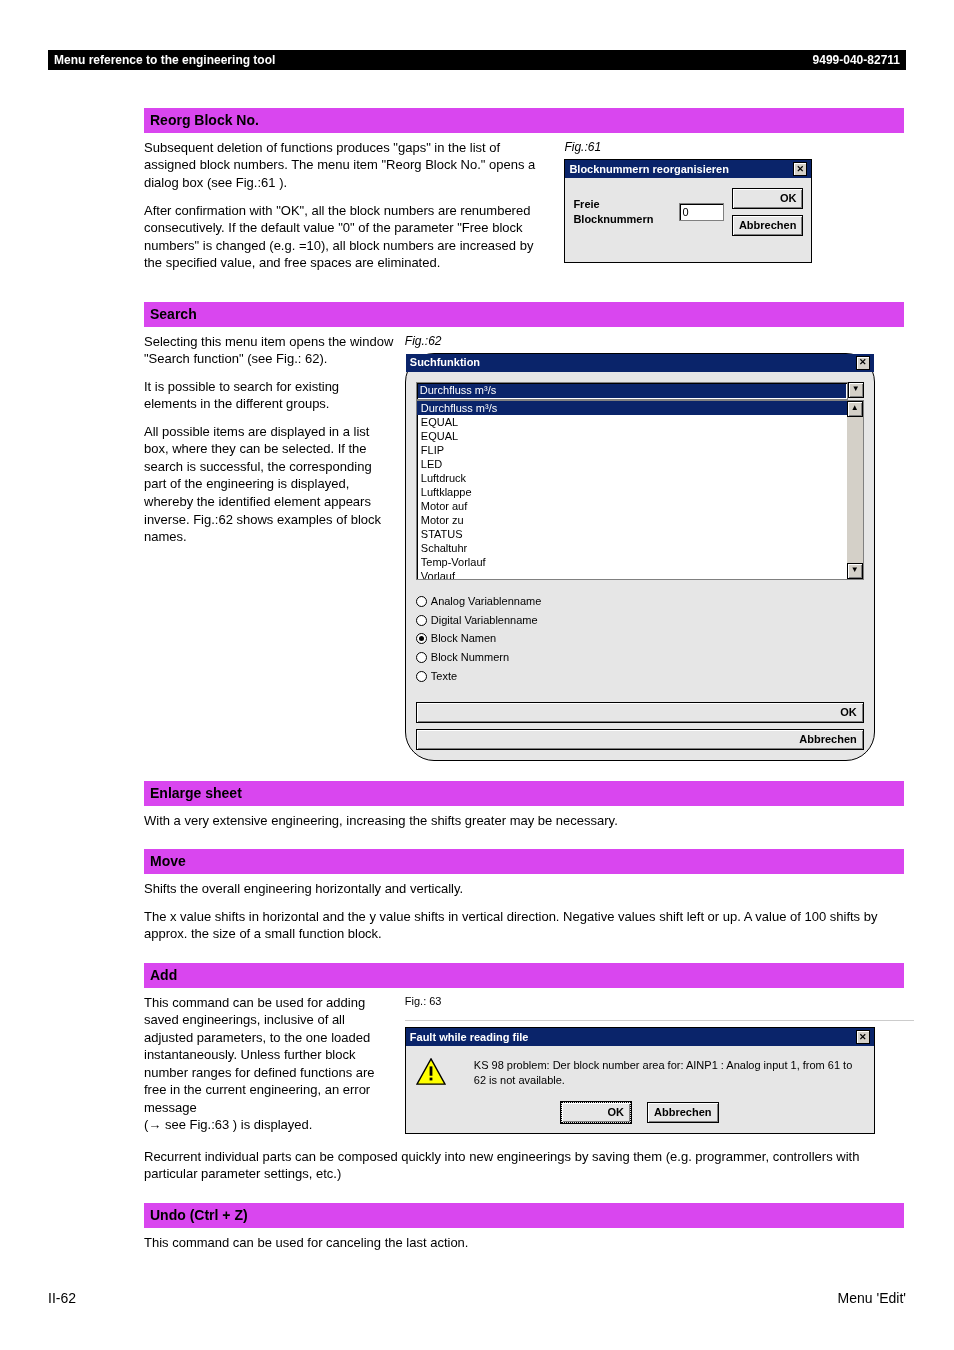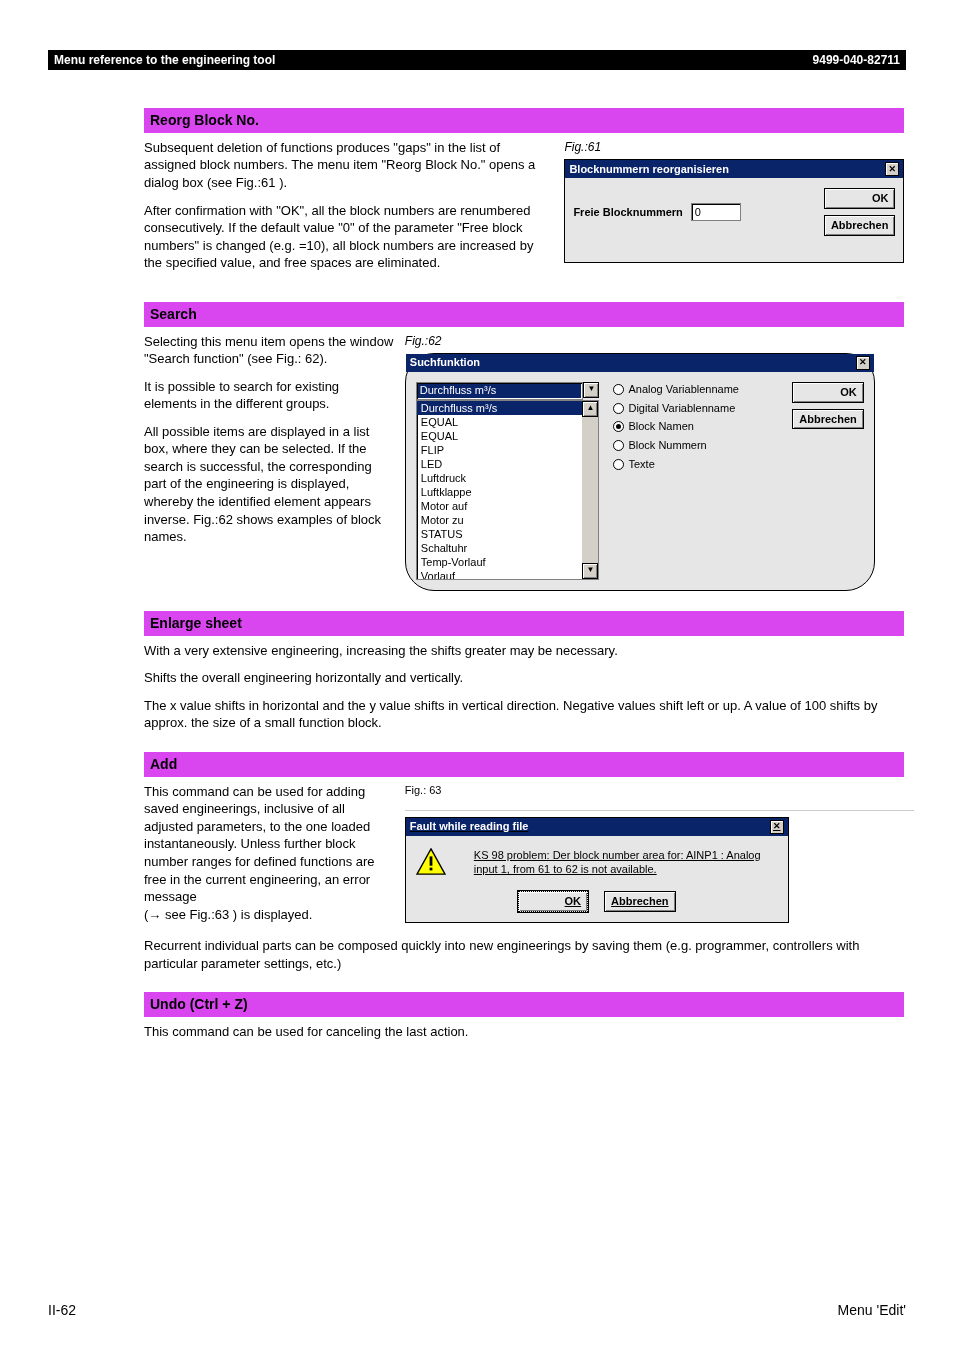--- a/index.html
+++ b/index.html
@@ -24,21 +24,21 @@
   .dropdown-arrow, .scroll-arrow { width:16px; height:16px; background:#d4d0c8; border:1px solid #000; box-shadow: inset 1px 1px 0 #fff, inset -1px -1px 0 #808080; display:flex; align-items:center; justify-content:center; font-size:8px; }
   .listbox { background:#fff; border:1px solid #808080; box-shadow: inset 1px 1px 0 #000; font-size:11px; position:relative; overflow:hidden; }
   .listbox .row { padding:0 4px; white-space:nowrap; line-height:14px; }
   .listbox .row.sel { background:#0a246a; color:#fff; }
   .scrollbar { position:absolute; right:0; top:0; bottom:0; width:16px; background:#d4d0c8; display:flex; flex-direction:column; justify-content:space-between; }
   .radio { display:flex; align-items:center; gap:4px; font-size:11px; margin-bottom:4px; }
   .radio .bullet { width:11px; height:11px; border:1px solid #000; border-radius:50%; background:#fff; display:flex; align-items:center; justify-content:center; }
   .radio .bullet .dot { width:5px; height:5px; border-radius:50%; background:#000; }
   .warn-icon { width:30px; height:28px; position:relative; }
   .warn-icon svg { width:100%; height:100%; }
-  .footer { position:absolute; bottom:32px; left:48px; right:48px; display:flex; justify-content:space-between; font-size:14px; }
+  .footer { position:absolute; bottom:44px; left:48px; right:48px; display:flex; justify-content:space-between; font-size:14px; }
   hr.thin { border:none; border-top:1px solid #ccc; margin:4px 0 6px 0; }
 </style>
 </head>
 <body>
 
 <div class="page">
   <div class="header-bar">
     <span class="left">Menu reference to the engineering tool</span>
     <span class="right">9499-040-82711</span>
   </div>
@@ -46,21 +46,21 @@
   <div class="body">
 
     <div class="section-head first">Reorg Block No.</div>
     <div class="two-col">
       <div class="text" style="flex:0 0 54%;">
         <p>Subsequent deletion of functions produces "gaps" in the list of assigned block numbers. The menu item "Reorg Block No." opens a dialog box (see Fig.:61 ).</p>
         <p>After confirmation with "OK", all the block numbers are renumbered consecutively. If the default value "0" of the parameter "Free block numbers" is changed (e.g. =10), all block numbers are increased by the specified value, and free spaces are eliminated.</p>
       </div>
       <div style="flex:0 0 46%;">
         <div class="fig-label">Fig.:61</div>
-        <div class="dlg" style="width:340px;">
+        <div class="dlg" style="width:248px;">
           <div class="dlg-title">
             <span>Blocknummern reorganisieren</span>
             <span class="dlg-close">✕</span>
           </div>
           <div style="padding:10px 8px 26px 8px; display:flex; gap:8px;">
             <div style="display:flex; align-items:center; gap:8px; flex:1;">
               <span style="font-weight:bold;">Freie Blocknummern</span>
               <span class="sunken-input" style="width:50px;">
                   <span>0</span>
                 </span>
@@ -81,21 +81,21 @@
         <p>It is possible to search for existing elements in the different groups.</p>
         <p>All possible items are displayed in a list box, where they can be selected. If the search is successful, the corresponding part of the engineering is displayed, whereby the identified element appears inverse. Fig.:62  shows examples of block names.</p>
       </div>
       <div style="flex:0 0 67%;">
         <div class="fig-label">Fig.:62</div>
         <div class="dlg" style="width:470px;border-radius:29px;">
           <div class="dlg-title">
             <span>Suchfunktion</span>
             <span class="dlg-close">✕</span>
           </div>
-          <div style="padding:10px; display:flex; gap:14px;">
+          <div style="padding:10px; display:flex; gap:14px;flex-direction:column;">
 
             <div style="flex:0 0 41%;">
               <div style="display:flex;">
                 <div class="sunken-input" style="flex:1; background:#0a246a; color:#fff; height:18px;">
                     <span>Durchfluss m³/s</span>
                   </div>
                 <div class="dropdown-arrow">▼</div>
               </div>
               <div class="listbox" style="height:180px; margin-top:0;">
                 <div id="listbox-rows">
@@ -150,33 +150,34 @@
               <span class="btn">Abbrechen</span>
             </div>
           </div>
         </div>
       </div>
     </div>
 
     <div class="section-head">Enlarge sheet</div>
     <p>With a very extensive engineering, increasing the shifts greater may be necessary.</p>
 
+    <div class="section-head">Move</div>
     <p>Shifts the overall engineering horizontally and vertically.</p>
     <p>The x value shifts in horizontal and the y value shifts in vertical direction. Negative values shift left or up. A value of 100 shifts by approx. the size of a small function block.</p>
 
     <div class="section-head">Add</div>
     <div class="two-col">
       <div class="text" style="flex:0 0 33%;">
         <p style="margin-bottom:0;">This command can be used for adding saved engineerings, inclusive of all adjusted parameters, to the one loaded instantaneously. Unless further block number ranges for defined functions are free in the current engineering, an error message</p>
         <p>(→ see Fig.:63 ) is displayed.</p>
       </div>
       <div style="flex:0 0 67%;">
         <div style="font-size:11px; margin-bottom:12px;">Fig.: 63</div>
         <hr class="thin">
-        <div class="dlg" style="width:384px;text-decoration:underline;">
+        <div class="dlg" style="width:470px;">
           <div class="dlg-title">
             <span>Fault while reading file</span>
             <span class="dlg-close">✕</span>
           </div>
           <div style="padding:12px 10px 10px 10px;">
             <div style="display:flex; gap:28px; align-items:flex-start;">
               <div class="warn-icon">
                 <svg viewBox="0 0 32 30">
                     <polygon points="16,1 31,28 1,28" fill="#ffff00" stroke="#000" stroke-width="1.5"></polygon>
                     <rect x="14.5" y="9" width="3" height="10" fill="#000"></rect>

